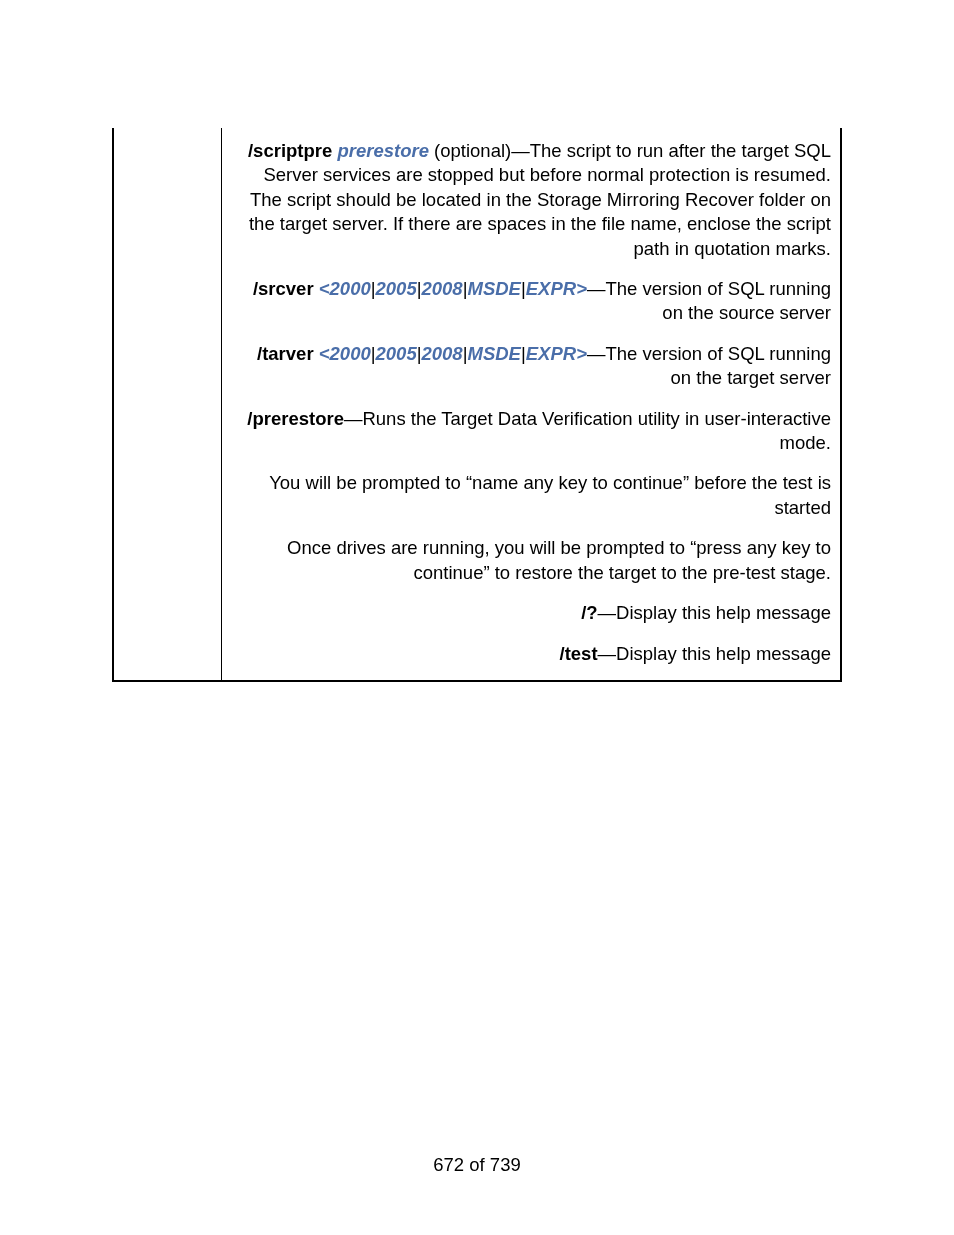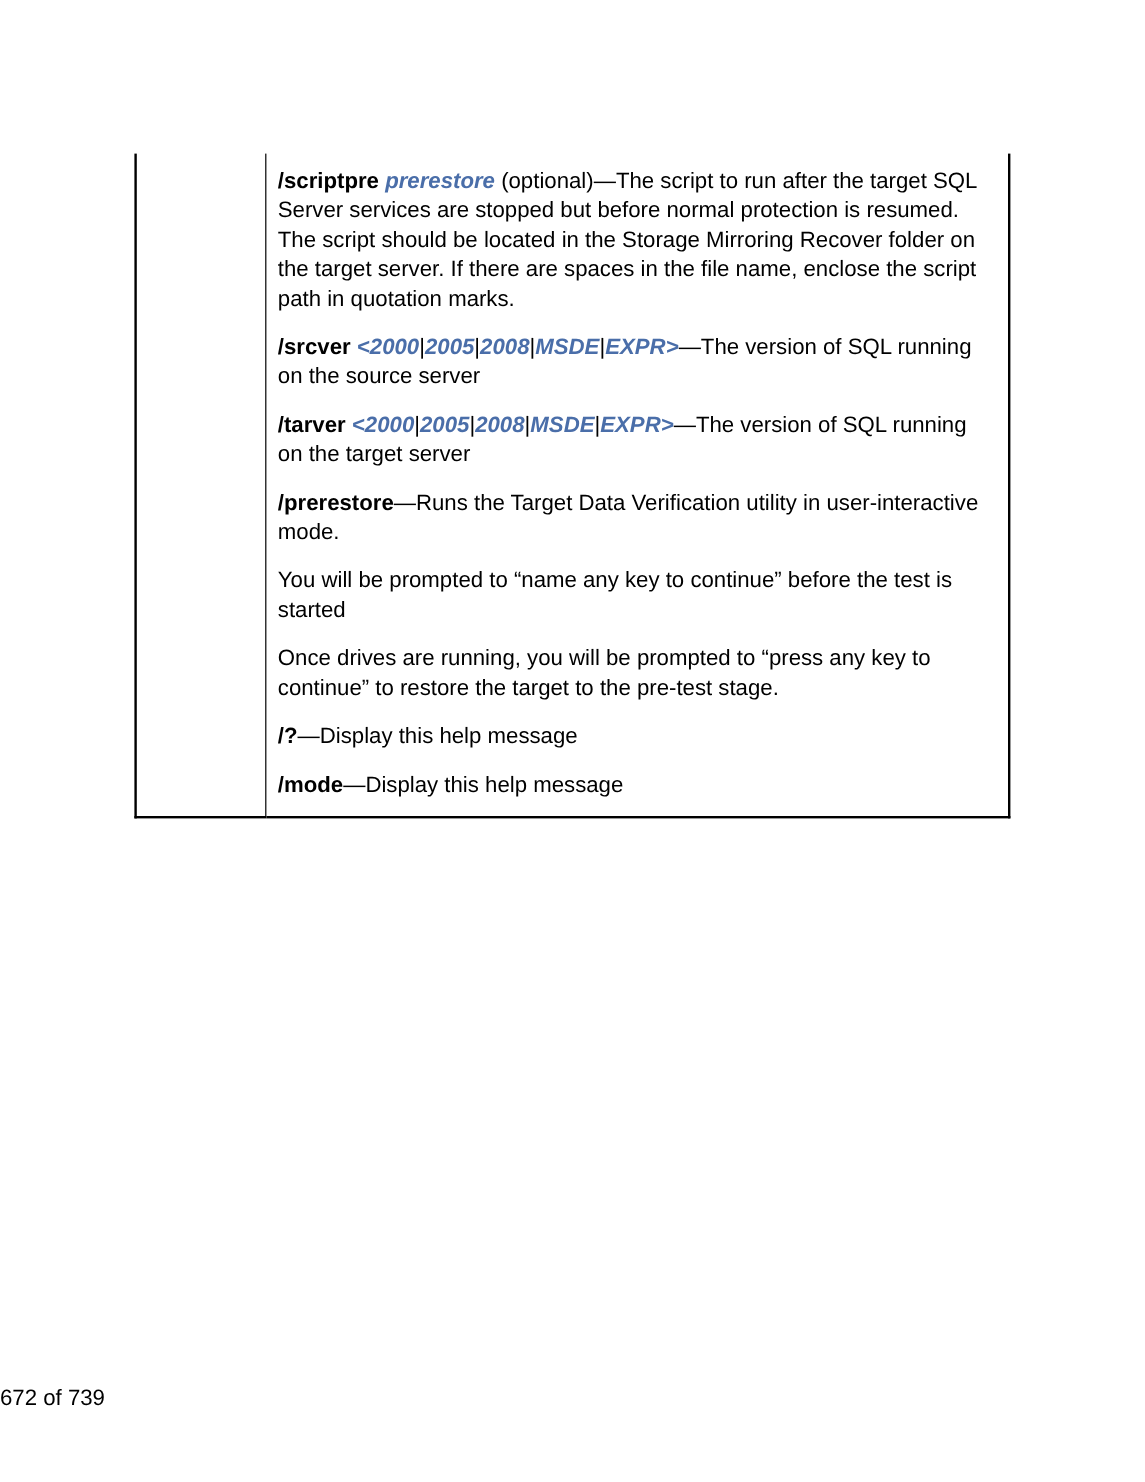--- a/index.html
+++ b/index.html
@@ -19,20 +19,21 @@
     top: 128px;
     left: 112px;
     width: 730px;
   }
   table.doc {
     border-collapse: collapse;
     width: 100%;
   }
   table.doc td {
     vertical-align: top;
+    text-align: right;
   }
   td.leftcell {
     width: 108px;
     border-top: none;
     border-left: 2px solid #000;
     border-bottom: 2px solid #000;
     border-right: 1px solid #000;
   }
   td.rightcell {
     border-top: none;
@@ -51,21 +52,21 @@
     font-style: italic;
     font-weight: bold;
     color: #4a6ea9;
   }
   .sep { font-weight: normal; color:#000; }
   .footer {
     position: absolute;
     left: 0;
     width: 954px;
     top: 1154px;
-    text-align: left;
+    text-align: center;
     font-size: 18.5px;
   }
 </style>
 </head>
 <body>
 
 <div class="page">
   <table class="doc">
     <tbody>
         <tr>
@@ -90,21 +91,21 @@
 
         <div class="para">You will be prompted to “name any key to continue” before the test is started</div>
 
         <div class="para">Once drives are running, you will be prompted to “press any key to continue” to restore the target to the pre-test stage.</div>
 
         <div class="para">
           <span class="bold">/?</span><span>—Display this help message</span>
         </div>
 
         <div class="para">
-          <span class="bold">/mode</span><span>—Display this help message</span>
+          <span class="bold">/test</span><span>—Display this help message</span>
         </div>
 
       </td>
     </tr>
   </tbody>
     </table>
 </div>
 
 <div class="footer">672 of 739</div>
 

